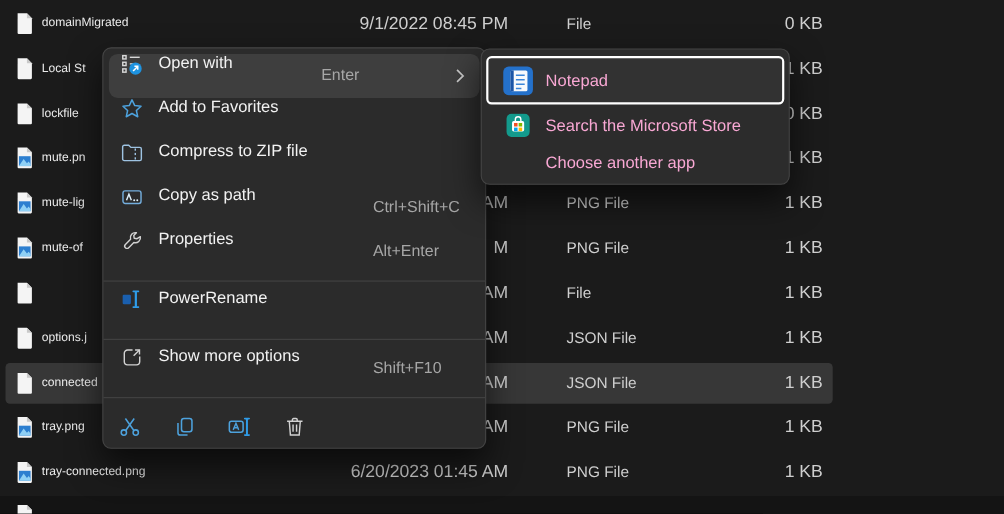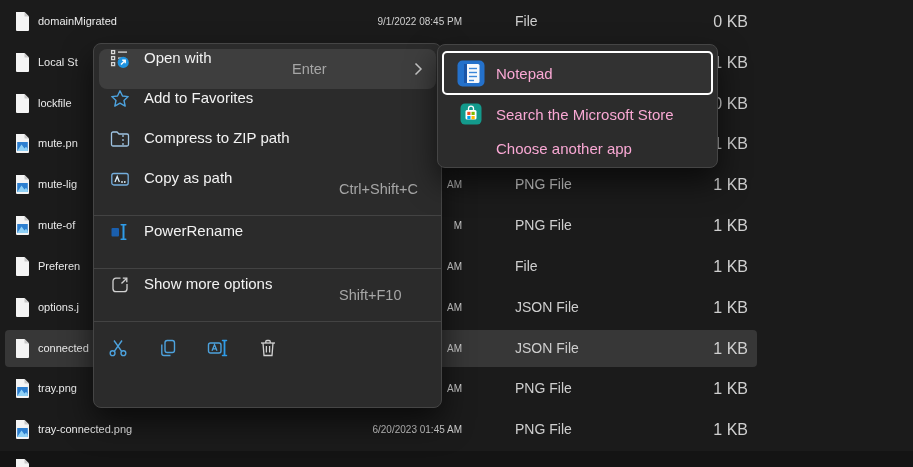--- a/index.html
+++ b/index.html
@@ -7,21 +7,21 @@
     position:relative;width:913px;height:467px;overflow:hidden;
     background:#1b1b1b;
     font-family:"Liberation Sans", sans-serif;
     -webkit-font-smoothing:antialiased;
   }
   
   .file-row{position:absolute;left:0;width:762px;height:40px;}
   .row-hl{position:absolute;left:5px;top:2px;width:752px;height:37px;background:#373737;border-radius:4px;}
   .f-icon{position:absolute;left:14px;top:10px;width:17px;height:21px;}
   .f-name{position:absolute;left:38px;top:0;height:40px;line-height:41px;font-size:11px;color:#ebebeb;white-space:nowrap;}
-  .f-date{position:absolute;left:300px;top:0;width:162px;height:40px;line-height:41px;font-size:10px;color:#cfcfcf;text-align:right;white-space:nowrap;}
+  .f-date{position:absolute;left:300px;top:0;width:162px;height:40px;line-height:41px;font-size:16px;color:#cfcfcf;text-align:right;white-space:nowrap;}
   .f-type{position:absolute;left:515px;top:0;height:40px;line-height:41px;font-size:14px;color:#cfcfcf;white-space:nowrap;}
   .f-size{position:absolute;left:640px;top:0;width:108px;height:40px;line-height:41px;font-size:16px;color:#cfcfcf;text-align:right;white-space:nowrap;}
   .bottom-band{position:absolute;left:0;top:451px;width:913px;height:16px;background:#141414;}
   .partial-icon{position:absolute;left:14px;top:458px;width:17px;height:21px;}
   
   #ctx-menu{
     position:absolute;left:93px;top:43px;width:349px;height:365px;
     background:#2b2b2b;border:1px solid #454545;border-radius:8px;
     box-shadow:0 14px 30px rgba(0,0,0,.6);box-sizing:border-box;
     padding-top:5px;z-index:5;
@@ -122,21 +122,20 @@
         <div class="f-name">mute-of</div>
         <div class="f-date">M</div>
         <div class="f-type">PNG File</div>
         <div class="f-size">1 KB</div>
       </div>
       <div class="file-row" style="top: 245.9px;">
         <div class="f-icon"><svg width="17" height="21" viewBox="0 0 17 21" xmlns="http://www.w3.org/2000/svg">
             <path d="M2 1 h8.5 L15 5.5 V19 a1 1 0 0 1 -1 1 H3 a1 1 0 0 1 -1 -1 Z" fill="#f4f4f4"></path>
      <path d="M10.5 1 L15 5.5 H10.5 Z" fill="#c9c9c9"></path>
           </svg></div>
-        <div class="f-name">Preferen</div>
         <div class="f-date">AM</div>
         <div class="f-type">File</div>
         <div class="f-size">1 KB</div>
       </div>
       <div class="file-row" style="top: 286.75px;">
         <div class="f-icon"><svg width="17" height="21" viewBox="0 0 17 21" xmlns="http://www.w3.org/2000/svg">
             <path d="M2 1 h8.5 L15 5.5 V19 a1 1 0 0 1 -1 1 H3 a1 1 0 0 1 -1 -1 Z" fill="#f4f4f4"></path>
      <path d="M10.5 1 L15 5.5 H10.5 Z" fill="#c9c9c9"></path>
           </svg></div>
         <div class="f-name">options.j</div>
@@ -221,33 +220,42 @@
         <div class="mi-icon">
           <svg width="20" height="20" viewBox="0 0 20 20" xmlns="http://www.w3.org/2000/svg">
             <path d="M1.5 5.5 v-1 a1.5 1.5 0 0 1 1.5-1.5 h4 l2 2 h8 a1.5 1.5 0 0 1 1.5 1.5 v9 a1.5 1.5 0 0 1-1.5 1.5 h-14 a1.5 1.5 0 0 1-1.5-1.5 Z" fill="none" stroke="#9ec3e2" stroke-width="1.3"></path>
      <g stroke="#9ec3e2" stroke-width="1.3">
               <line x1="13" y1="6" x2="13" y2="8"></line>
               <line x1="13" y1="10" x2="13" y2="12"></line>
               <line x1="13" y1="14" x2="13" y2="16"></line>
             </g>
           </svg>
         </div>
-        <span class="mi-label">Compress to ZIP path</span>
+        <span class="mi-label">Compress to ZIP file</span>
       </div>
       <div class="menu-item">
         <div class="mi-icon">
           <svg width="20" height="20" viewBox="0 0 20 20" xmlns="http://www.w3.org/2000/svg">
             <rect x="1.8" y="4.5" width="16.4" height="11.5" rx="2" fill="none" stroke="#74aedd" stroke-width="1.3"></rect>
      <path d="M5 13 L7.2 7.5 L9.4 13" fill="none" stroke="#dff0fb" stroke-width="1.3"></path>
      <circle cx="12" cy="13" r=".9" fill="#dff0fb"></circle>
             <circle cx="14.8" cy="13" r=".9" fill="#dff0fb"></circle>
           </svg>
         </div>
         <span class="mi-label">Copy as path</span>
         <span class="mi-shortcut">Ctrl+Shift+C</span>
+      </div>
+      <div class="menu-item">
+        <div class="mi-icon">
+          <svg width="20" height="20" viewBox="0 0 20 20" xmlns="http://www.w3.org/2000/svg">
+            <path d="M17.6 6.2 a4.6 4.6 0 0 1-5.9 5.3 L7 16.2 a2.1 2.1 0 1 1-3-3 l4.7-4.7 A4.6 4.6 0 0 1 14 2.6 l-2.4 2.4 .4 2.6 2.6 .4 Z" fill="none" stroke="#d2d2d2" stroke-width="1.3" stroke-linejoin="round"></path>
+          </svg>
+        </div>
+        <span class="mi-label">Properties</span>
+        <span class="mi-shortcut">Alt+Enter</span>
       </div>
       <div class="menu-div"></div>
       <div class="menu-item">
         <div class="mi-icon">
           <svg width="20" height="20" viewBox="0 0 20 20" xmlns="http://www.w3.org/2000/svg">
             <rect x="1.5" y="6" width="7.5" height="8.5" rx="1" fill="#1a5fae"></rect>
      <g stroke="#2f9ce8" stroke-width="2" stroke-linecap="round">
               <line x1="13.5" y1="3.5" x2="13.5" y2="16.5"></line>
             </g>
      <g stroke="#2f9ce8" stroke-width="1.6" stroke-linecap="round">

